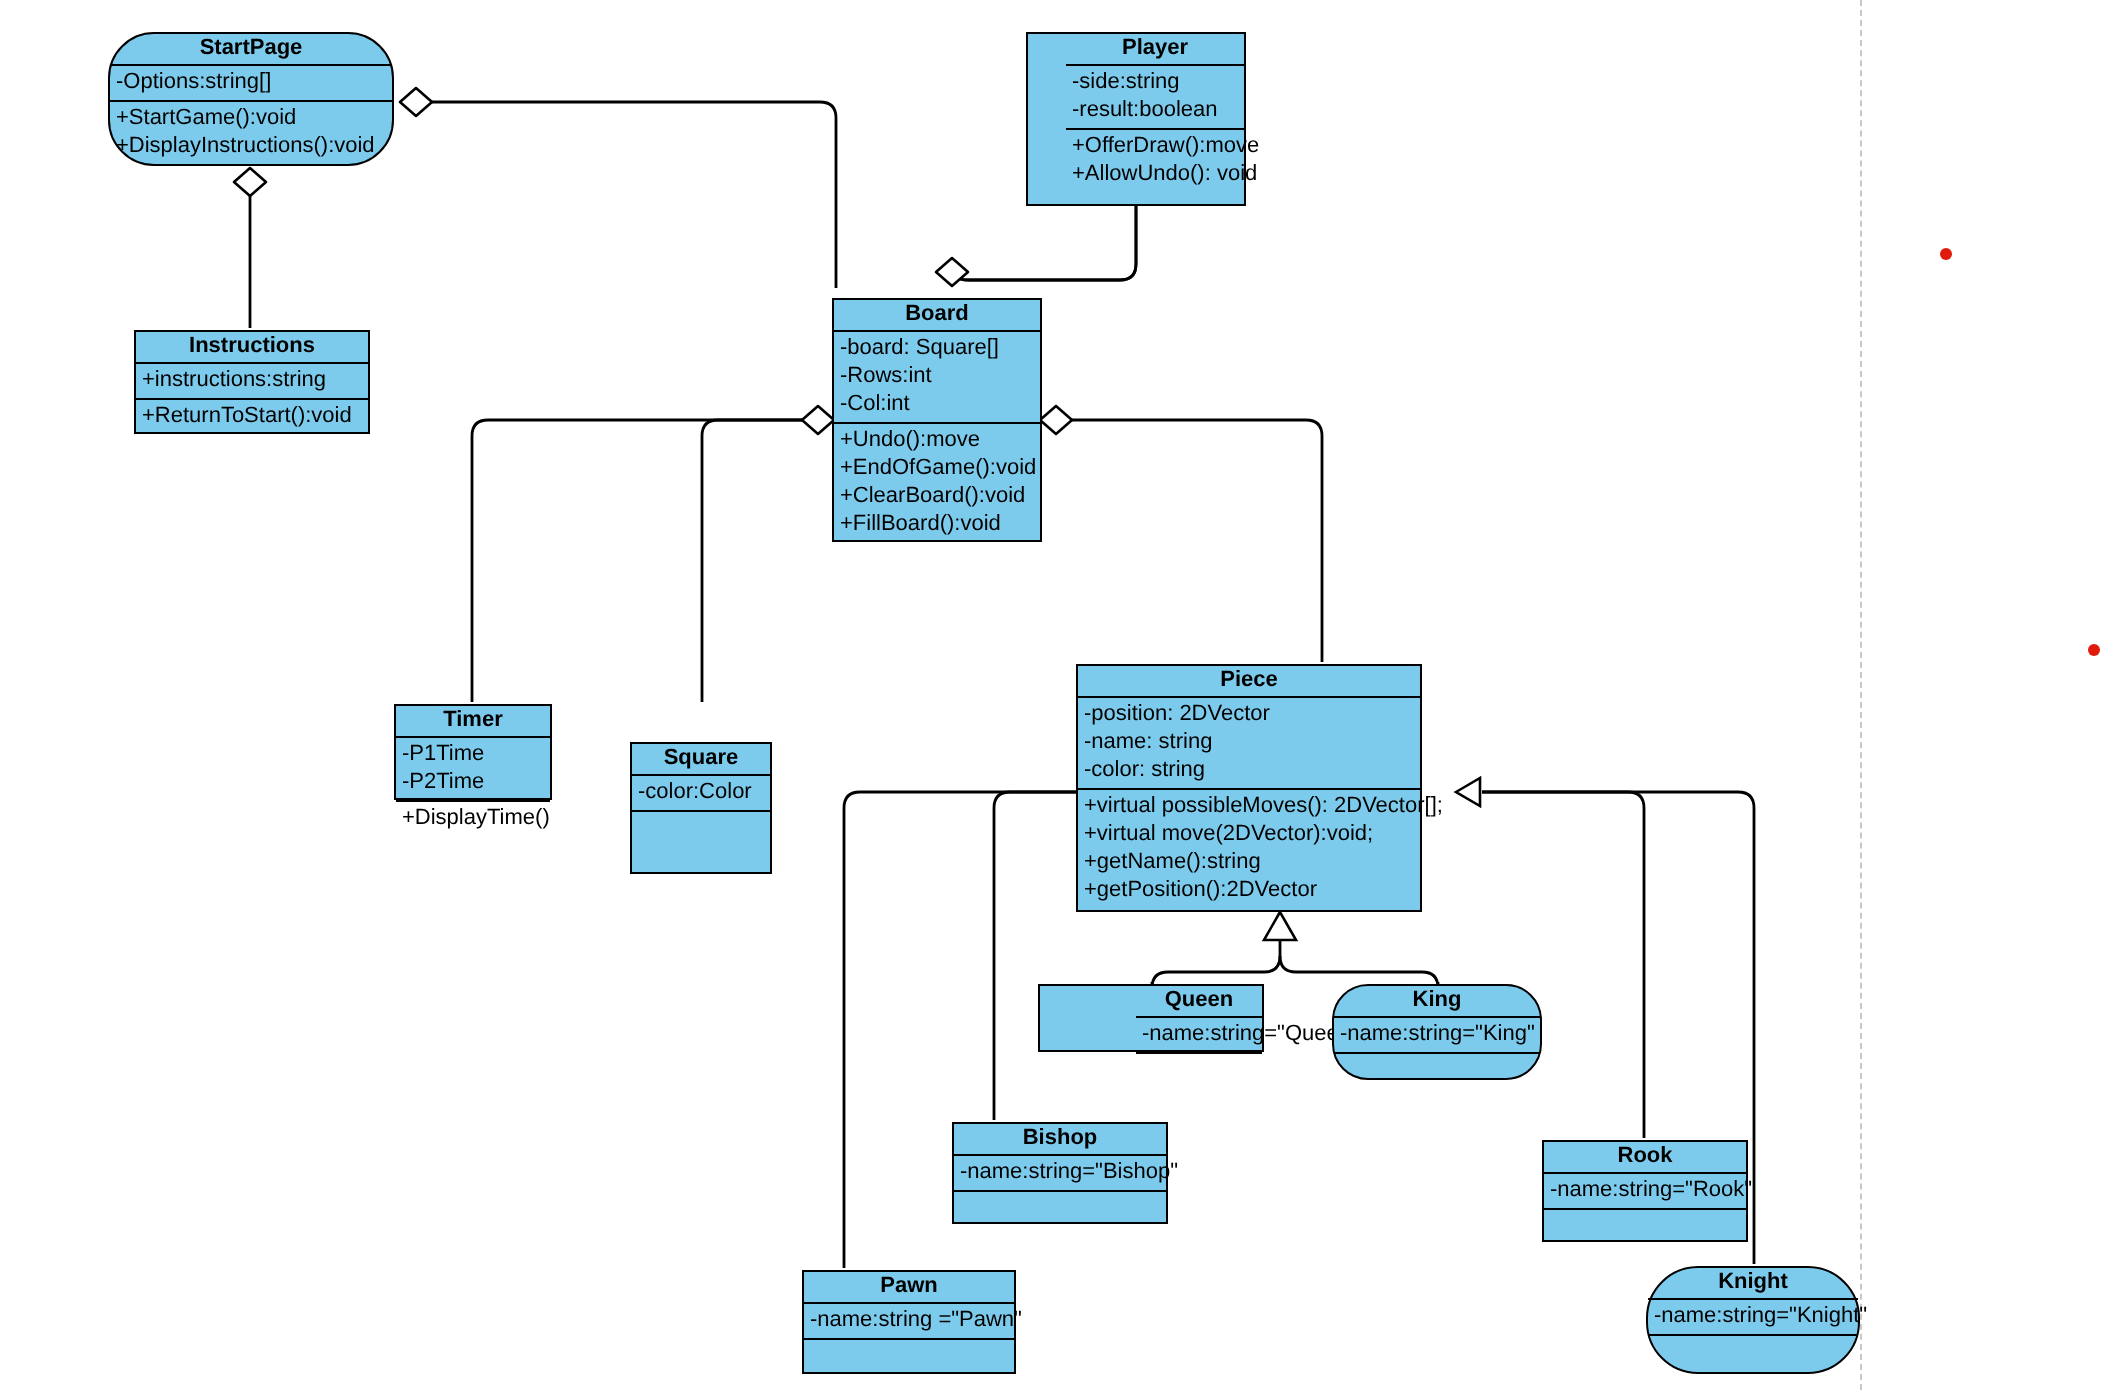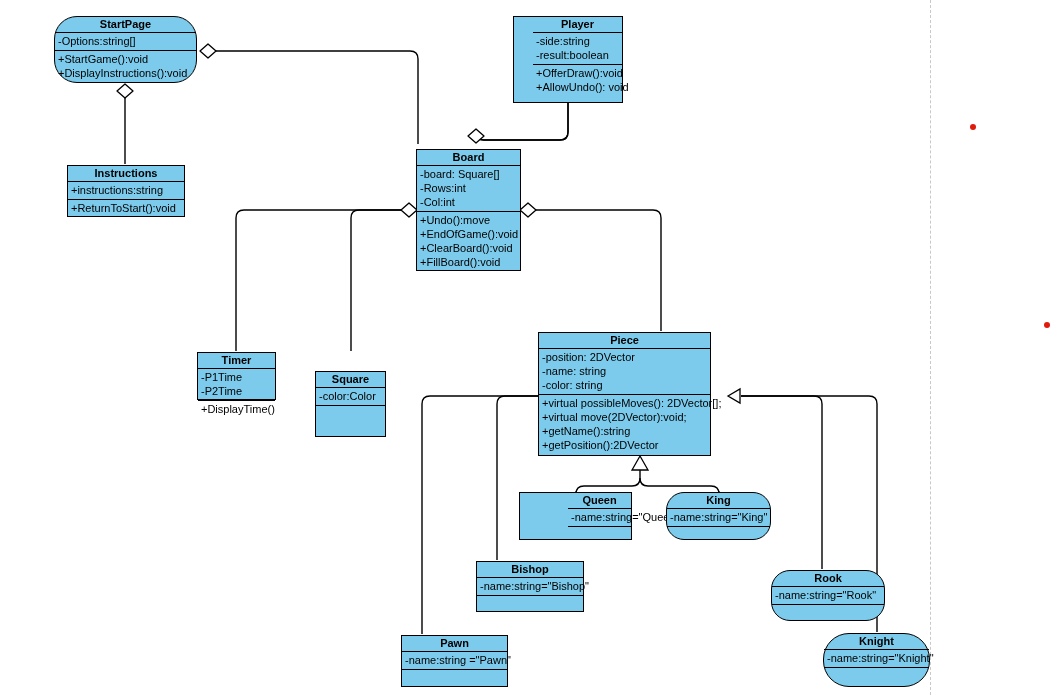--- a/index.html
+++ b/index.html
@@ -147,21 +147,21 @@
         <div class="uml-row">+ReturnToStart():void</div>
       </div>
     </div>
     <div class="umlbox" style="left: 513px; top: 16px; width: 110px; height: 87px; padding-left: 19px;">
       <div class="uml-title">Player</div>
       <div class="uml-compartment">
         <div class="uml-row">-side:string</div>
         <div class="uml-row">-result:boolean</div>
       </div>
       <div class="uml-compartment last">
-        <div class="uml-row">+OfferDraw():void</div>
+        <div class="uml-row">+OfferDraw():move</div>
         <div class="uml-row">+AllowUndo(): void</div>
       </div>
     </div>
     <div class="umlbox" style="left: 416px; top: 149px; width: 105px; height: 122px;">
       <div class="uml-title">Board</div>
       <div class="uml-compartment">
         <div class="uml-row">-board: Square[]</div>
         <div class="uml-row">-Rows:int</div>
         <div class="uml-row">-Col:int</div>
       </div>
@@ -196,42 +196,42 @@
         <div class="uml-row">-name: string</div>
         <div class="uml-row">-color: string</div>
       </div>
       <div class="uml-compartment last">
         <div class="uml-row">+virtual possibleMoves(): 2DVector[];</div>
         <div class="uml-row">+virtual move(2DVector):void;</div>
         <div class="uml-row">+getName():string</div>
         <div class="uml-row">+getPosition():2DVector</div>
       </div>
     </div>
-    <div class="umlbox" style="left: 519px; top: 492px; width: 113px; height: 48px; padding-left: 48px;">
+    <div class="umlbox" style="left: 519px; top: 492px; width: 113px; height: 34px; padding-left: 48px;">
       <div class="uml-title">Queen</div>
       <div class="uml-compartment">
         <div class="uml-row">-name:string="Queen"</div>
       </div>
       <div class="uml-compartment last"></div>
     </div>
     <div class="umlbox" style="left: 666px; top: 492px; width: 105px; height: 48px; border-radius: 18px;">
       <div class="uml-title">King</div>
       <div class="uml-compartment">
         <div class="uml-row">-name:string="King"</div>
       </div>
       <div class="uml-compartment last"></div>
     </div>
     <div class="umlbox" style="left: 436px; top: 561px; width: 108px; height: 51px; margin-left: 40px;">
       <div class="uml-title">Bishop</div>
       <div class="uml-compartment">
         <div class="uml-row">-name:string="Bishop"</div>
       </div>
       <div class="uml-compartment last"></div>
     </div>
-    <div class="umlbox" style="left: 771px; top: 570px; width: 114px; height: 51px; border-radius: 19px;">
+    <div class="umlbox" style="left: 771px; top: 570px; width: 103px; height: 51px;">
       <div class="uml-title">Rook</div>
       <div class="uml-compartment">
         <div class="uml-row">-name:string="Rook"</div>
       </div>
       <div class="uml-compartment last"></div>
     </div>
     <div class="umlbox" style="left: 369px; top: 635px; width: 107px; height: 52px; margin-left: 32px;">
       <div class="uml-title">Pawn</div>
       <div class="uml-compartment">
         <div class="uml-row">-name:string ="Pawn"</div>

